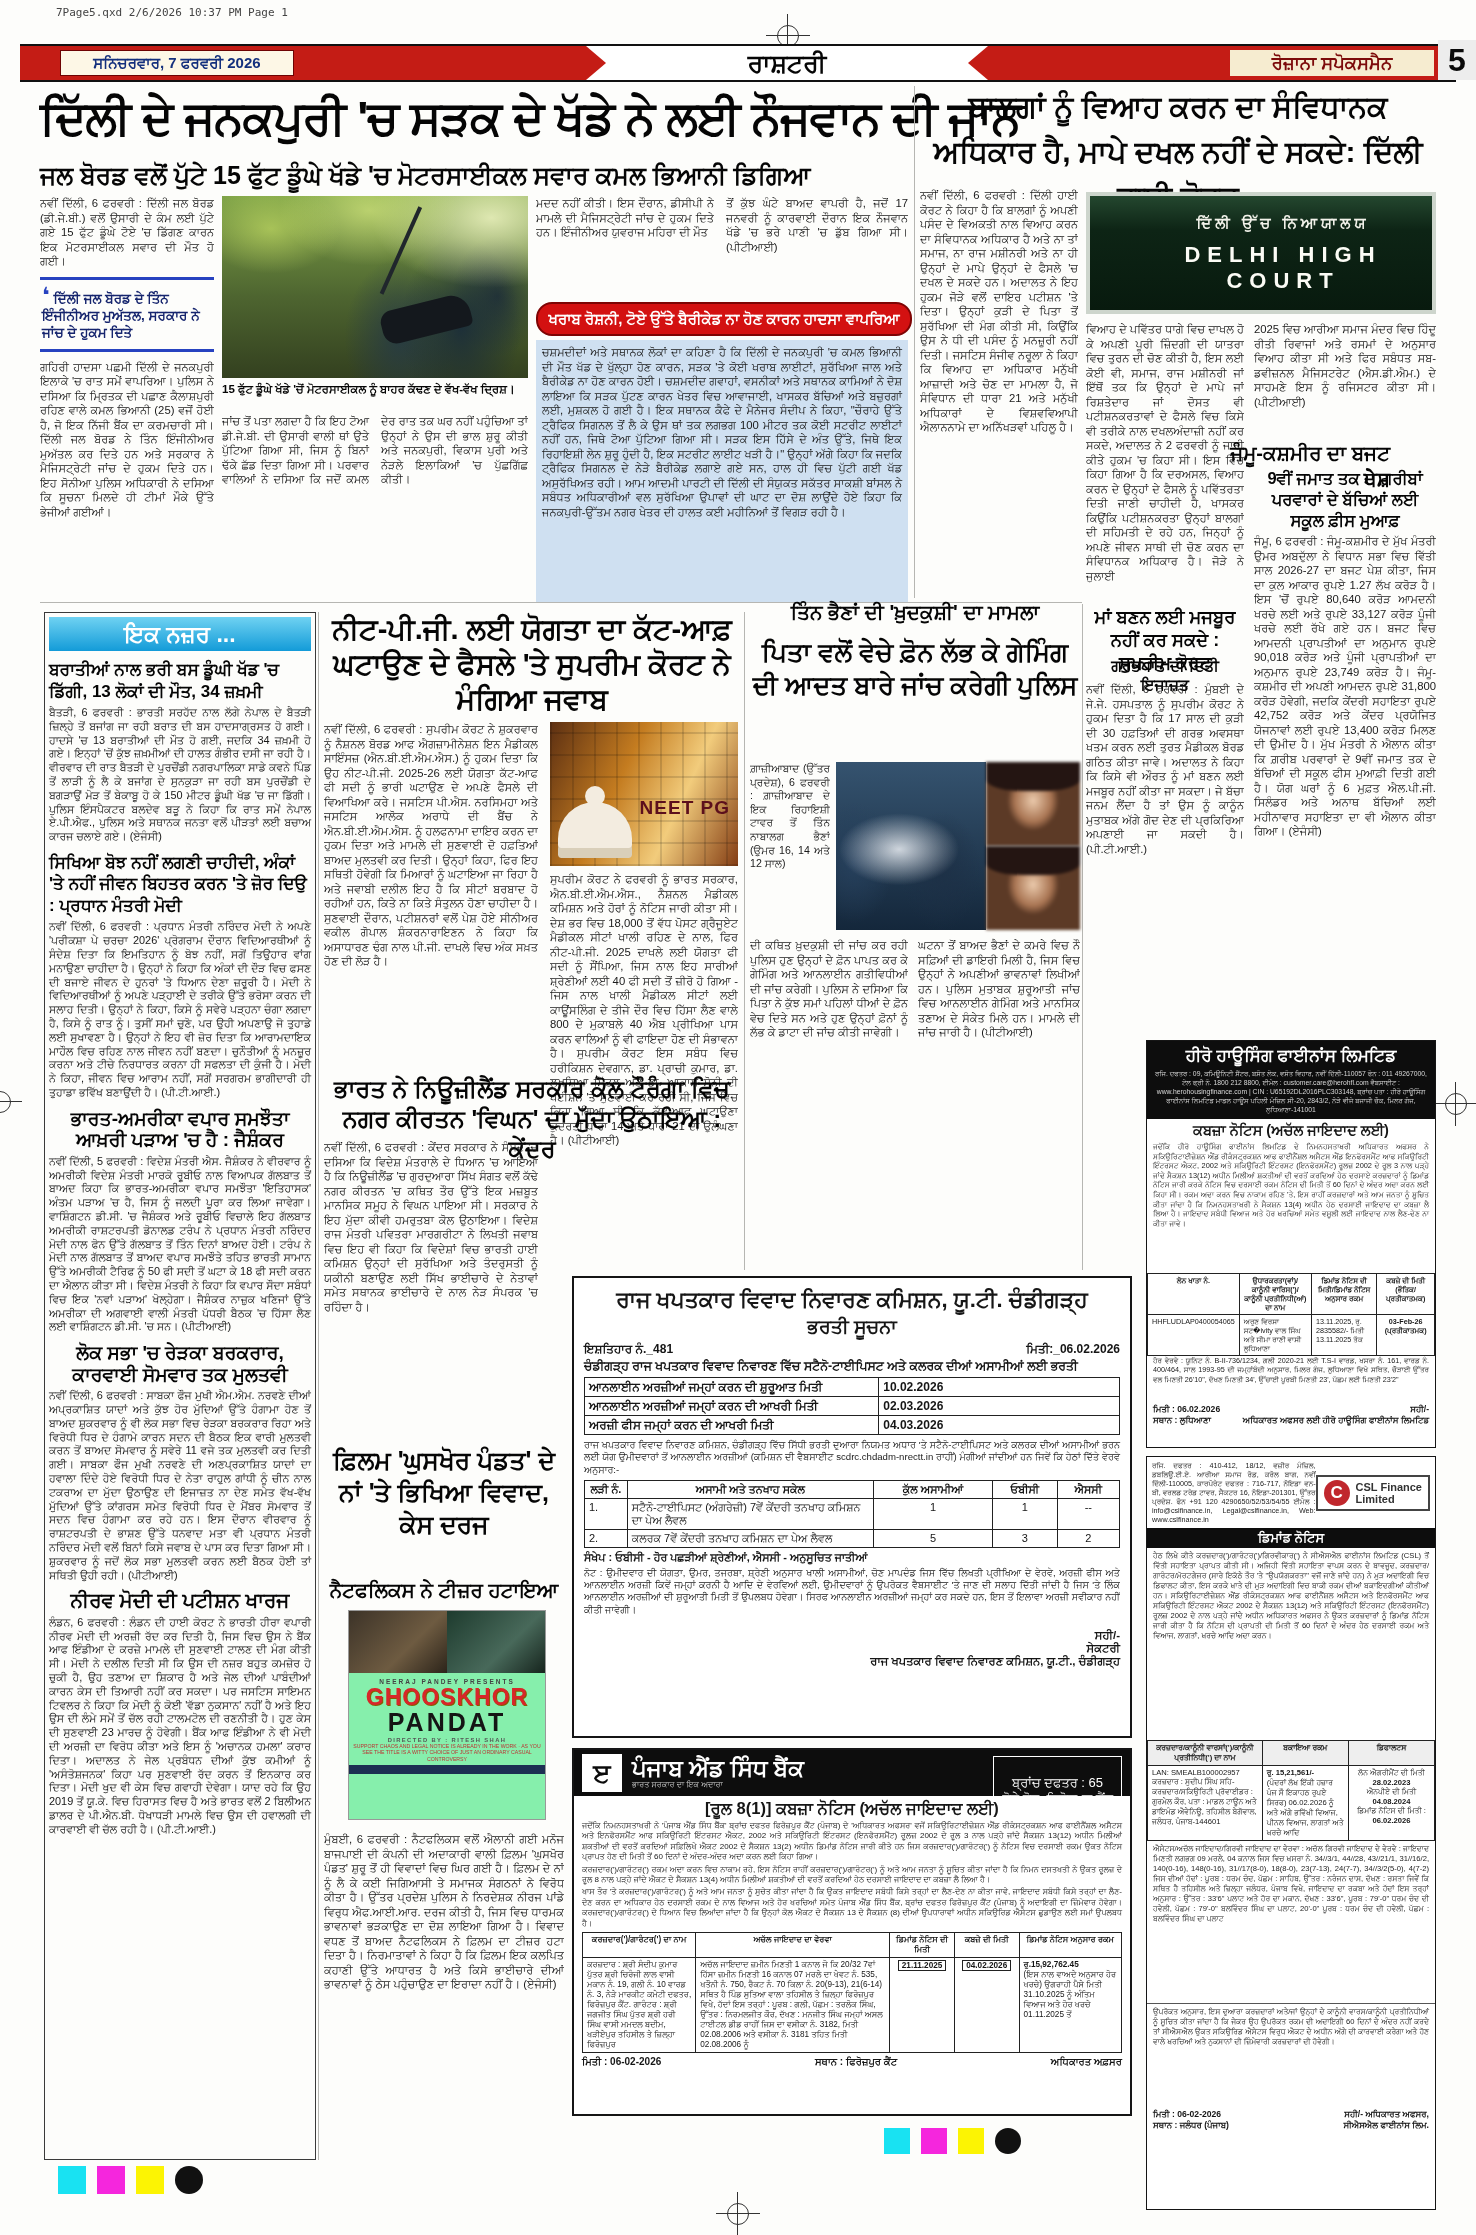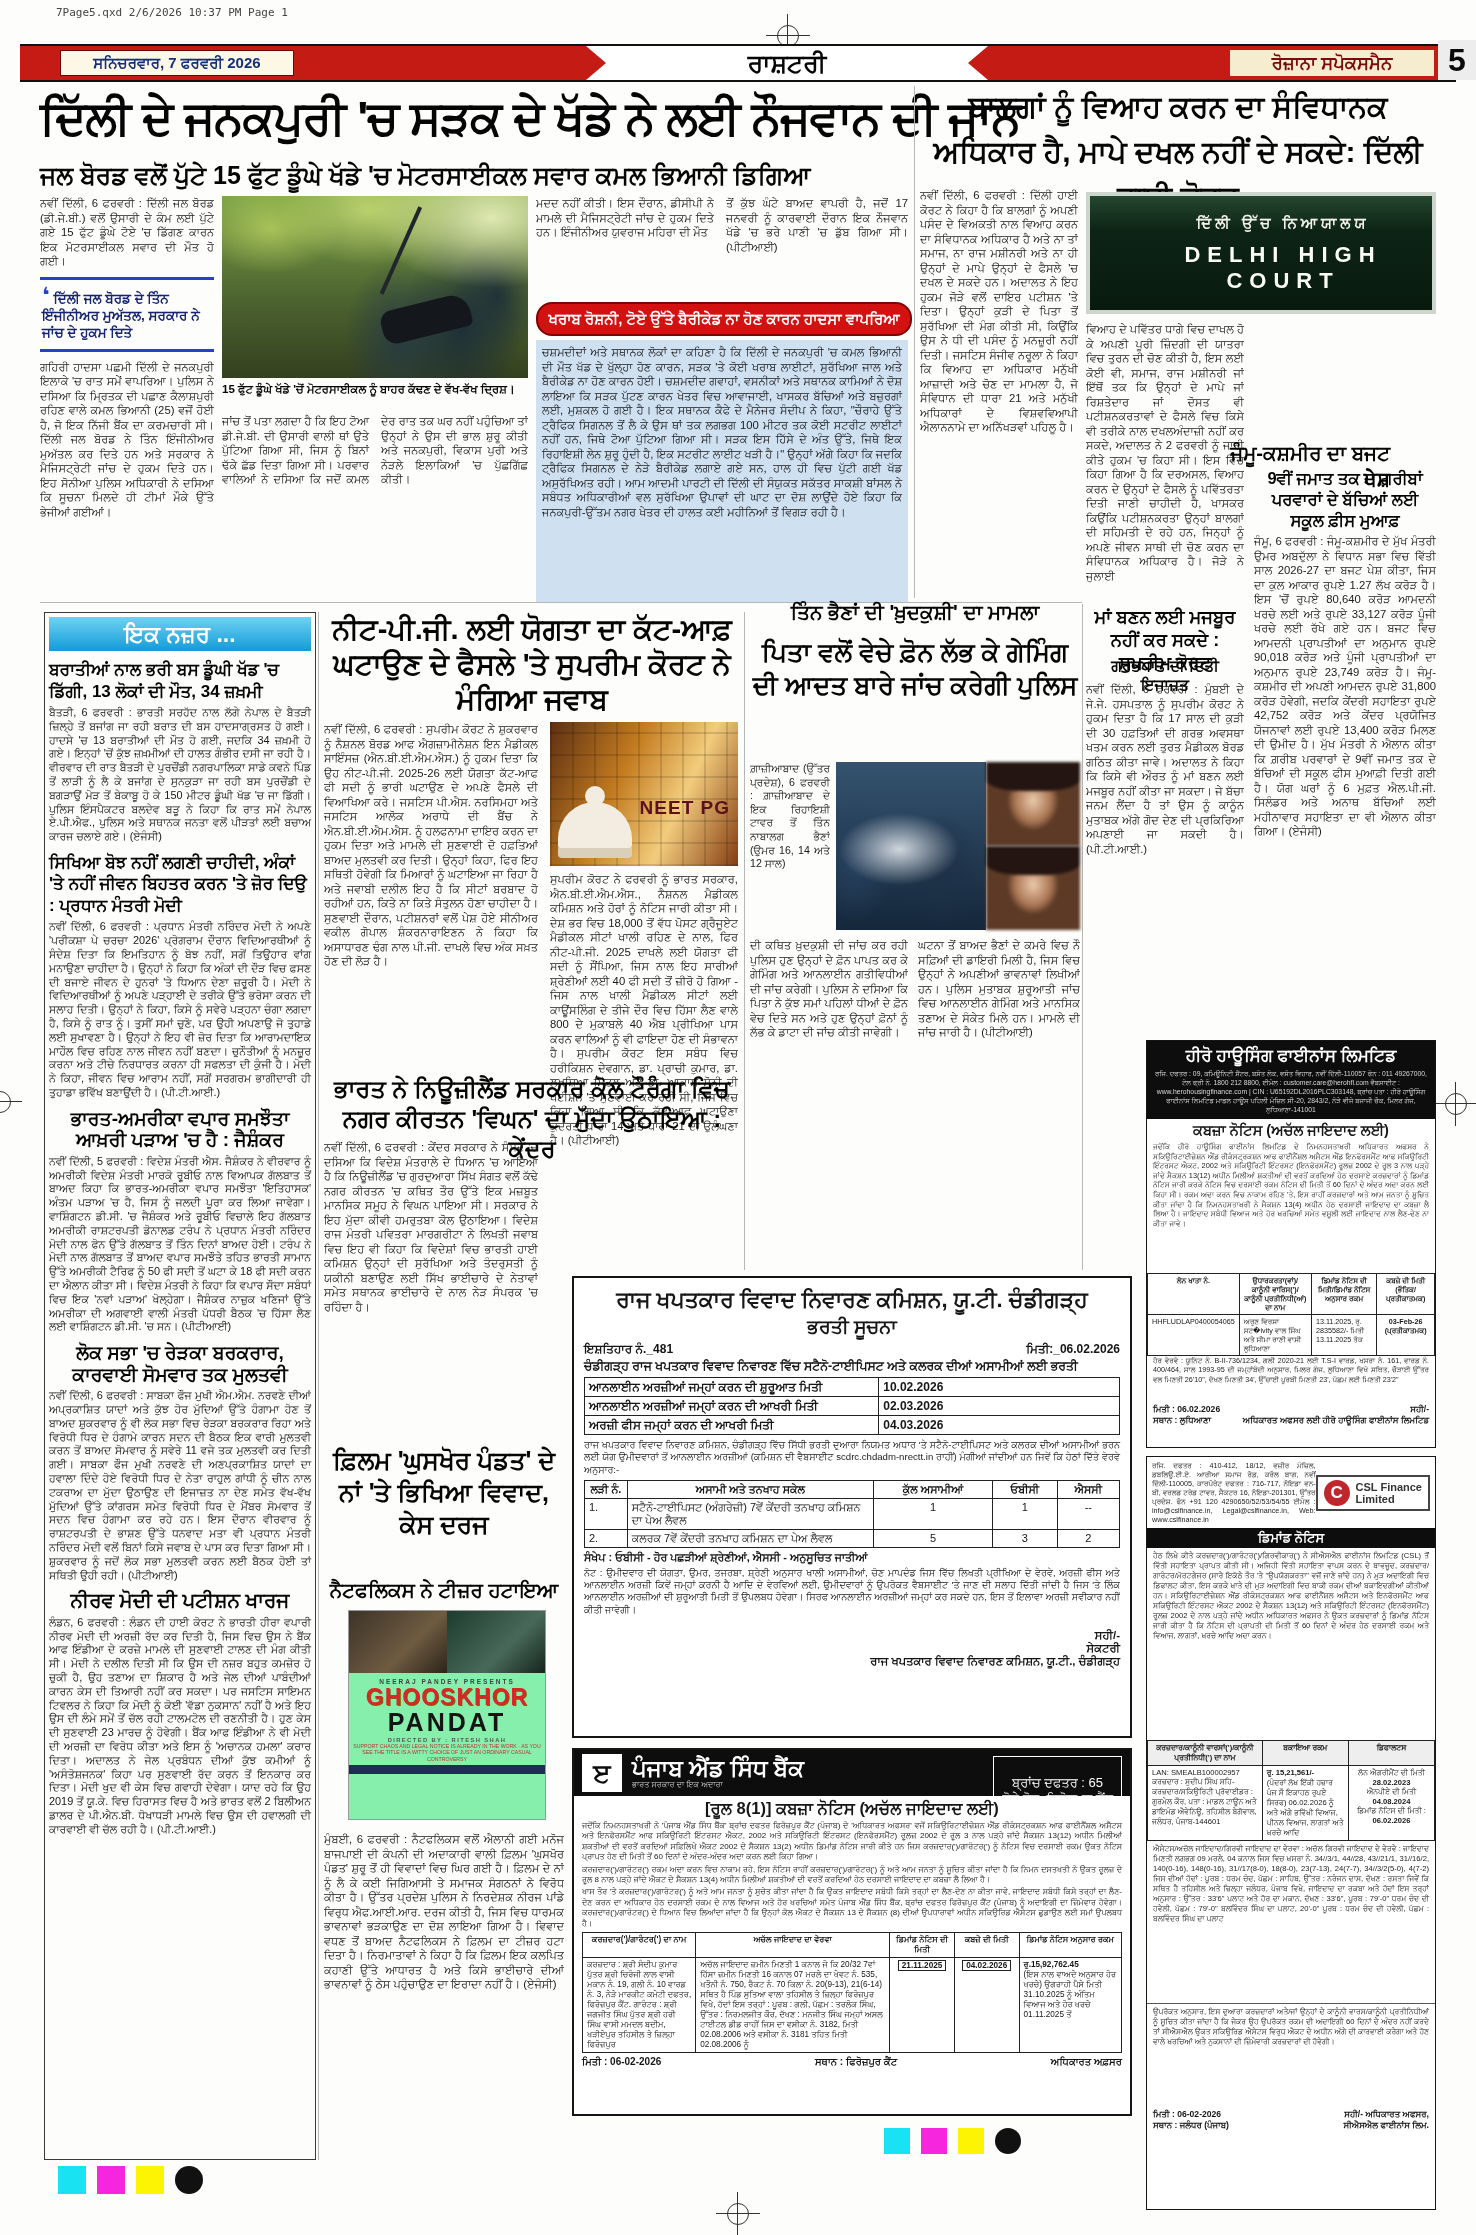--- a/index.html
+++ b/index.html
@@ -153,20 +153,21 @@
   <div class="abs hd" style="left:920px;top:84px;width:516px;font-size:30px;line-height:45px;text-align:center;">ਬਾਲਗਾਂ ਨੂੰ ਵਿਆਹ ਕਰਨ ਦਾ ਸੰਵਿਧਾਨਕ ਅਧਿਕਾਰ ਹੈ, ਮਾਪੇ ਦਖਲ ਨਹੀਂ ਦੇ ਸਕਦੇ: ਦਿੱਲੀ ਹਾਈ ਕੋਰਟ</div>
 
   <div class="abs bt ovh" style="left:920px;top:188px;width:158px;height:408px;">ਨਵੀਂ ਦਿੱਲੀ, 6 ਫਰਵਰੀ : ਦਿੱਲੀ ਹਾਈ ਕੋਰਟ ਨੇ ਕਿਹਾ ਹੈ ਕਿ ਬਾਲਗਾਂ ਨੂੰ ਅਪਣੀ ਪਸੰਦ ਦੇ ਵਿਅਕਤੀ ਨਾਲ ਵਿਆਹ ਕਰਨ ਦਾ ਸੰਵਿਧਾਨਕ ਅਧਿਕਾਰ ਹੈ ਅਤੇ ਨਾ ਤਾਂ ਸਮਾਜ, ਨਾ ਰਾਜ ਮਸ਼ੀਨਰੀ ਅਤੇ ਨਾ ਹੀ ਉਨ੍ਹਾਂ ਦੇ ਮਾਪੇ ਉਨ੍ਹਾਂ ਦੇ ਫੈਸਲੇ 'ਚ ਦਖਲ ਦੇ ਸਕਦੇ ਹਨ। ਅਦਾਲਤ ਨੇ ਇਹ ਹੁਕਮ ਜੋੜੇ ਵਲੋਂ ਦਾਇਰ ਪਟੀਸ਼ਨ 'ਤੇ ਦਿਤਾ। ਉਨ੍ਹਾਂ ਕੁੜੀ ਦੇ ਪਿਤਾ ਤੋਂ ਸੁਰੱਖਿਆ ਦੀ ਮੰਗ ਕੀਤੀ ਸੀ, ਕਿਉਂਕਿ ਉਸ ਨੇ ਧੀ ਦੀ ਪਸੰਦ ਨੂੰ ਮਨਜ਼ੂਰੀ ਨਹੀਂ ਦਿਤੀ। ਜਸਟਿਸ ਸੰਜੀਵ ਨਰੂਲਾ ਨੇ ਕਿਹਾ ਕਿ ਵਿਆਹ ਦਾ ਅਧਿਕਾਰ ਮਨੁੱਖੀ ਆਜ਼ਾਦੀ ਅਤੇ ਚੋਣ ਦਾ ਮਾਮਲਾ ਹੈ, ਜੋ ਸੰਵਿਧਾਨ ਦੀ ਧਾਰਾ 21 ਅਤੇ ਮਨੁੱਖੀ ਅਧਿਕਾਰਾਂ ਦੇ ਵਿਸ਼ਵਵਿਆਪੀ ਐਲਾਨਨਾਮੇ ਦਾ ਅਨਿੱਖੜਵਾਂ ਪਹਿਲੂ ਹੈ।</div>
 
   <div class="abs ph-court" style="left:1086px;top:192px;width:350px;height:122px;padding-left:44px;">
     <div style="text-align:center;color:#f2f2ea;font-size:15px;letter-spacing:4px;margin-top:18px;font-weight:700;">ਦਿੱਲੀ   ਉੱਚ   ਨਿਆਯਾਲਯ</div>
     <div style="text-align:center;color:#fbfbf5;font-size:22px;letter-spacing:7px;margin-top:10px;font-weight:800;">DELHI HIGH COURT</div>
   </div>
 
   <div class="abs bt ovh" style="left:1086px;top:322px;width:158px;height:274px;">ਵਿਆਹ ਦੇ ਪਵਿੱਤਰ ਧਾਗੇ ਵਿਚ ਦਾਖਲ ਹੋ ਕੇ ਅਪਣੀ ਪੂਰੀ ਜ਼ਿੰਦਗੀ ਦੀ ਯਾਤਰਾ ਵਿਚ ਤੁਰਨ ਦੀ ਚੋਣ ਕੀਤੀ ਹੈ, ਇਸ ਲਈ ਕੋਈ ਵੀ, ਸਮਾਜ, ਰਾਜ ਮਸ਼ੀਨਰੀ ਜਾਂ ਇੱਥੋਂ ਤਕ ਕਿ ਉਨ੍ਹਾਂ ਦੇ ਮਾਪੇ ਜਾਂ ਰਿਸ਼ਤੇਦਾਰ ਜਾਂ ਦੋਸਤ ਵੀ ਪਟੀਸ਼ਨਕਰਤਾਵਾਂ ਦੇ ਫੈਸਲੇ ਵਿਚ ਕਿਸੇ ਵੀ ਤਰੀਕੇ ਨਾਲ ਦਖਲਅੰਦਾਜ਼ੀ ਨਹੀਂ ਕਰ ਸਕਦੇ, ਅਦਾਲਤ ਨੇ 2 ਫਰਵਰੀ ਨੂੰ ਜਾਰੀ ਕੀਤੇ ਹੁਕਮ 'ਚ ਕਿਹਾ ਸੀ। ਇਸ ਵਿਚ ਕਿਹਾ ਗਿਆ ਹੈ ਕਿ ਦਰਅਸਲ, ਵਿਆਹ ਕਰਨ ਦੇ ਉਨ੍ਹਾਂ ਦੇ ਫੈਸਲੇ ਨੂੰ ਪਵਿੱਤਰਤਾ ਦਿਤੀ ਜਾਣੀ ਚਾਹੀਦੀ ਹੈ, ਖਾਸਕਰ ਕਿਉਂਕਿ ਪਟੀਸ਼ਨਕਰਤਾ ਉਨ੍ਹਾਂ ਬਾਲਗਾਂ ਦੀ ਸਹਿਮਤੀ ਦੇ ਰਹੇ ਹਨ, ਜਿਨ੍ਹਾਂ ਨੂੰ ਅਪਣੇ ਜੀਵਨ ਸਾਥੀ ਦੀ ਚੋਣ ਕਰਨ ਦਾ ਸੰਵਿਧਾਨਕ ਅਧਿਕਾਰ ਹੈ। ਜੋੜੇ ਨੇ ਜੁਲਾਈ</div>
+  <div class="abs bt ovh" style="left:1254px;top:322px;width:182px;height:112px;">2025 ਵਿਚ ਆਰੀਆ ਸਮਾਜ ਮੰਦਰ ਵਿਚ ਹਿੰਦੂ ਰੀਤੀ ਰਿਵਾਜਾਂ ਅਤੇ ਰਸਮਾਂ ਦੇ ਅਨੁਸਾਰ ਵਿਆਹ ਕੀਤਾ ਸੀ ਅਤੇ ਫਿਰ ਸਬੰਧਤ ਸਬ-ਡਵੀਜ਼ਨਲ ਮੈਜਿਸਟਰੇਟ (ਐਸ.ਡੀ.ਐਮ.) ਦੇ ਸਾਹਮਣੇ ਇਸ ਨੂੰ ਰਜਿਸਟਰ ਕੀਤਾ ਸੀ। (ਪੀਟੀਆਈ)</div>
 
   <div class="abs hd" style="left:1208px;top:440px;width:182px;font-size:20px;line-height:26px;text-align:right;">ਜੰਮੂ-ਕਸ਼ਮੀਰ ਦਾ ਬਜਟ ਪੇਸ਼</div>
   <div class="abs hd" style="left:1254px;top:468px;width:182px;font-size:16.5px;line-height:21px;text-align:center;">9ਵੀਂ ਜਮਾਤ ਤਕ ਦੇ ਗ਼ਰੀਬਾਂ ਪਰਵਾਰਾਂ ਦੇ ਬੱਚਿਆਂ ਲਈ ਸਕੂਲ ਫ਼ੀਸ ਮੁਆਫ਼</div>
   <div class="abs bt ovh" style="left:1254px;top:534px;width:182px;height:500px;">ਜੰਮੂ, 6 ਫਰਵਰੀ : ਜੰਮੂ-ਕਸ਼ਮੀਰ ਦੇ ਮੁੱਖ ਮੰਤਰੀ ਉਮਰ ਅਬਦੁੱਲਾ ਨੇ ਵਿਧਾਨ ਸਭਾ ਵਿਚ ਵਿੱਤੀ ਸਾਲ 2026-27 ਦਾ ਬਜਟ ਪੇਸ਼ ਕੀਤਾ, ਜਿਸ ਦਾ ਕੁਲ ਆਕਾਰ ਰੁਪਏ 1.27 ਲੱਖ ਕਰੋੜ ਹੈ। ਇਸ 'ਚੋਂ ਰੁਪਏ 80,640 ਕਰੋੜ ਆਮਦਨੀ ਖਰਚੇ ਲਈ ਅਤੇ ਰੁਪਏ 33,127 ਕਰੋੜ ਪੂੰਜੀ ਖਰਚੇ ਲਈ ਰੱਖੇ ਗਏ ਹਨ। ਬਜਟ ਵਿਚ ਆਮਦਨੀ ਪ੍ਰਾਪਤੀਆਂ ਦਾ ਅਨੁਮਾਨ ਰੁਪਏ 90,018 ਕਰੋੜ ਅਤੇ ਪੂੰਜੀ ਪ੍ਰਾਪਤੀਆਂ ਦਾ ਅਨੁਮਾਨ ਰੁਪਏ 23,749 ਕਰੋੜ ਹੈ। ਜੰਮੂ-ਕਸ਼ਮੀਰ ਦੀ ਅਪਣੀ ਆਮਦਨ ਰੁਪਏ 31,800 ਕਰੋੜ ਹੋਵੇਗੀ, ਜਦਕਿ ਕੇਂਦਰੀ ਸਹਾਇਤਾ ਰੁਪਏ 42,752 ਕਰੋੜ ਅਤੇ ਕੇਂਦਰ ਪ੍ਰਯੋਜਿਤ ਯੋਜਨਾਵਾਂ ਲਈ ਰੁਪਏ 13,400 ਕਰੋੜ ਮਿਲਣ ਦੀ ਉਮੀਦ ਹੈ। ਮੁੱਖ ਮੰਤਰੀ ਨੇ ਐਲਾਨ ਕੀਤਾ ਕਿ ਗ਼ਰੀਬ ਪਰਵਾਰਾਂ ਦੇ 9ਵੀਂ ਜਮਾਤ ਤਕ ਦੇ ਬੱਚਿਆਂ ਦੀ ਸਕੂਲ ਫੀਸ ਮੁਆਫ਼ੀ ਦਿਤੀ ਗਈ ਹੈ। ਯੋਗ ਘਰਾਂ ਨੂੰ 6 ਮੁਫ਼ਤ ਐਲ.ਪੀ.ਜੀ. ਸਿਲੰਡਰ ਅਤੇ ਅਨਾਥ ਬੱਚਿਆਂ ਲਈ ਮਹੀਨਾਵਾਰ ਸਹਾਇਤਾ ਦਾ ਵੀ ਐਲਾਨ ਕੀਤਾ ਗਿਆ। (ਏਜੰਸੀ)</div>
 
   <div class="abs hd" style="left:1086px;top:606px;width:158px;font-size:18px;line-height:23px;text-align:center;">ਮਾਂ ਬਣਨ ਲਈ ਮਜਬੂਰ ਨਹੀਂ ਕਰ ਸਕਦੇ : ਸੁਪਰੀਮ ਕੋਰਟ</div>
   <div class="abs hd" style="left:1086px;top:656px;width:158px;font-size:15.5px;line-height:19px;text-align:center;">ਗਰਭਪਾਤ ਦੀ ਦਿਤੀ ਇਜਾਜ਼ਤ</div>
   <div class="abs bt ovh" style="left:1086px;top:682px;width:158px;height:352px;">ਨਵੀਂ ਦਿੱਲੀ, 6 ਫਰਵਰੀ : ਮੁੰਬਈ ਦੇ ਜੇ.ਜੇ. ਹਸਪਤਾਲ ਨੂੰ ਸੁਪਰੀਮ ਕੋਰਟ ਨੇ ਹੁਕਮ ਦਿਤਾ ਹੈ ਕਿ 17 ਸਾਲ ਦੀ ਕੁੜੀ ਦੀ 30 ਹਫ਼ਤਿਆਂ ਦੀ ਗਰਭ ਅਵਸਥਾ ਖਤਮ ਕਰਨ ਲਈ ਤੁਰਤ ਮੈਡੀਕਲ ਬੋਰਡ ਗਠਿਤ ਕੀਤਾ ਜਾਵੇ। ਅਦਾਲਤ ਨੇ ਕਿਹਾ ਕਿ ਕਿਸੇ ਵੀ ਔਰਤ ਨੂੰ ਮਾਂ ਬਣਨ ਲਈ ਮਜਬੂਰ ਨਹੀਂ ਕੀਤਾ ਜਾ ਸਕਦਾ। ਜੇ ਬੱਚਾ ਜਨਮ ਲੈਂਦਾ ਹੈ ਤਾਂ ਉਸ ਨੂੰ ਕਾਨੂੰਨ ਮੁਤਾਬਕ ਅੱਗੇ ਗੋਦ ਦੇਣ ਦੀ ਪ੍ਰਕਿਰਿਆ ਅਪਣਾਈ ਜਾ ਸਕਦੀ ਹੈ। (ਪੀ.ਟੀ.ਆਈ.)</div>
 
   <div id="rail" class="abs">

